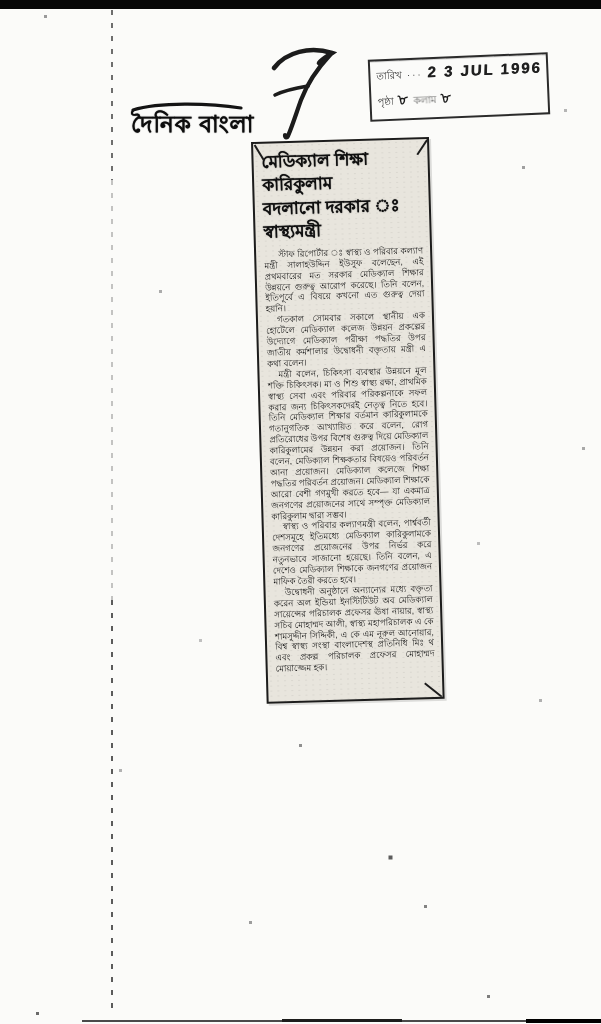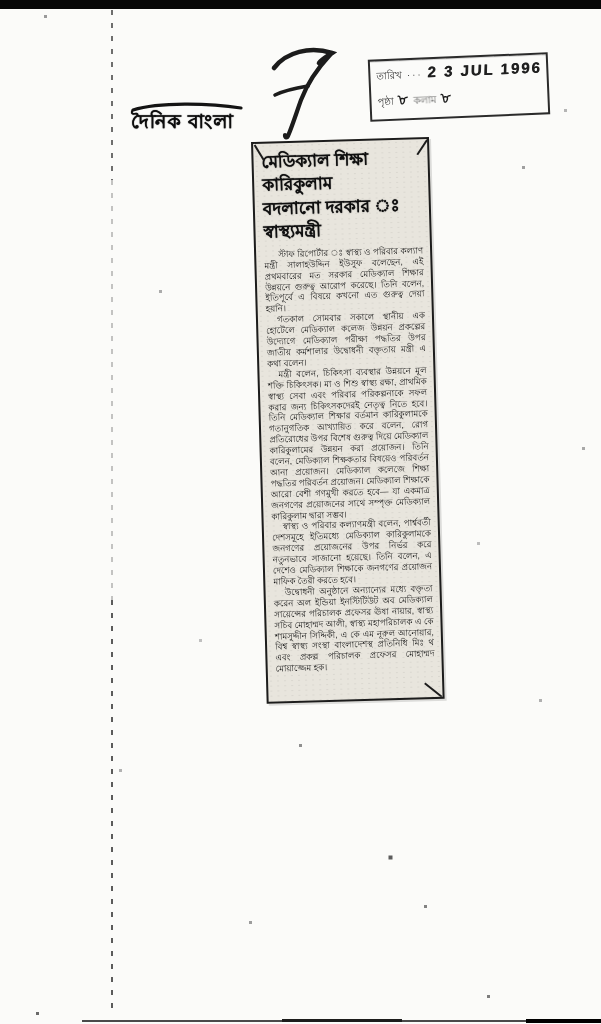--- a/index.html
+++ b/index.html
@@ -42,21 +42,21 @@
       565px 110px 0 1px #b5b5b5, 583px 448px 0 1px #a8a8a8, 478px 543px 0 1px #bdbdbd,
       300px 745px 0 1px #8f8f8f, 390px 857px 0 1.5px #5c5c5c, 425px 906px 0 1px #828282,
       250px 922px 0 1px #9c9c9c, 120px 770px 0 1px #b2b2b2, 37px 1013px 0 1px #6a6a6a,
       488px 996px 0 1px #7d7d7d, 200px 640px 0 1px #c0c0c0, 540px 700px 0 1px #b0b0b0;
   }
 
   
   .masthead{position:absolute;left:131px;top:100px;width:115px;}
   .masthead svg{display:block;}
   .masthead-text{
-    font-weight:bold;font-size:19px;letter-spacing:1px;color:#0d0d0d;
+    font-weight:bold;font-size:23px;letter-spacing:1px;color:#0d0d0d;
     white-space:nowrap;line-height:1.05;
     text-shadow:0 0 1px #222;
   }
 
   
   .handwritten-seven{position:absolute;left:270px;top:44px;}
 
   
   .stamp{
     position:absolute;left:369px;top:56px;width:180px;height:62px;

